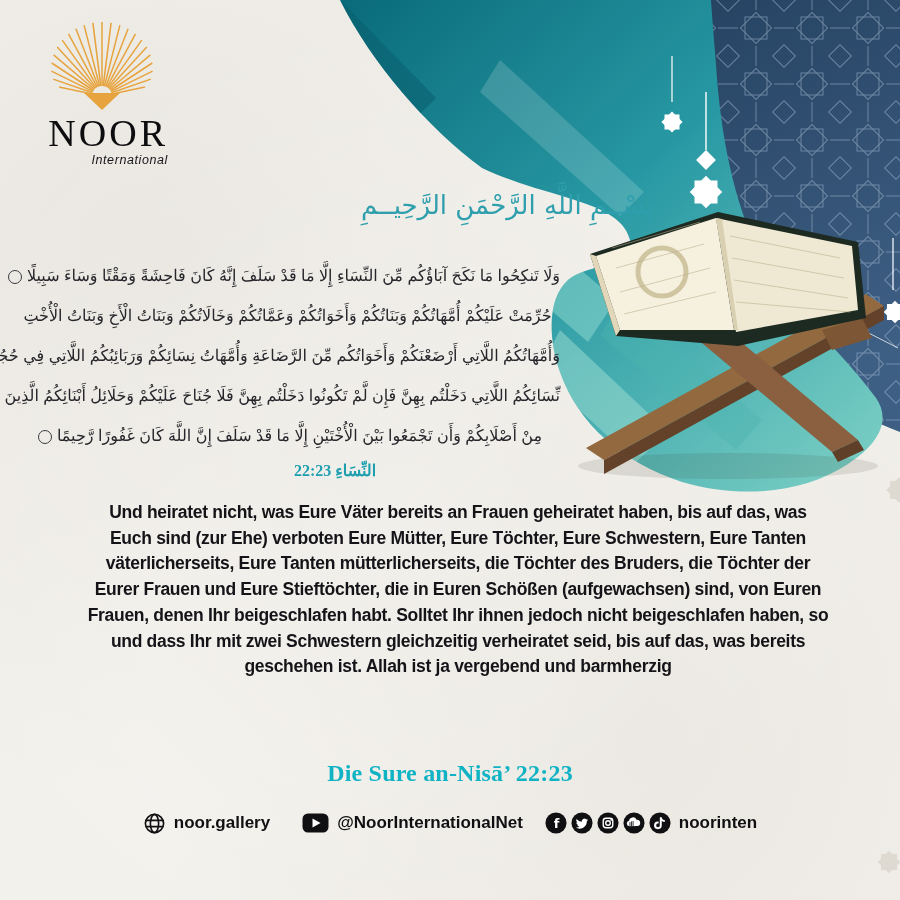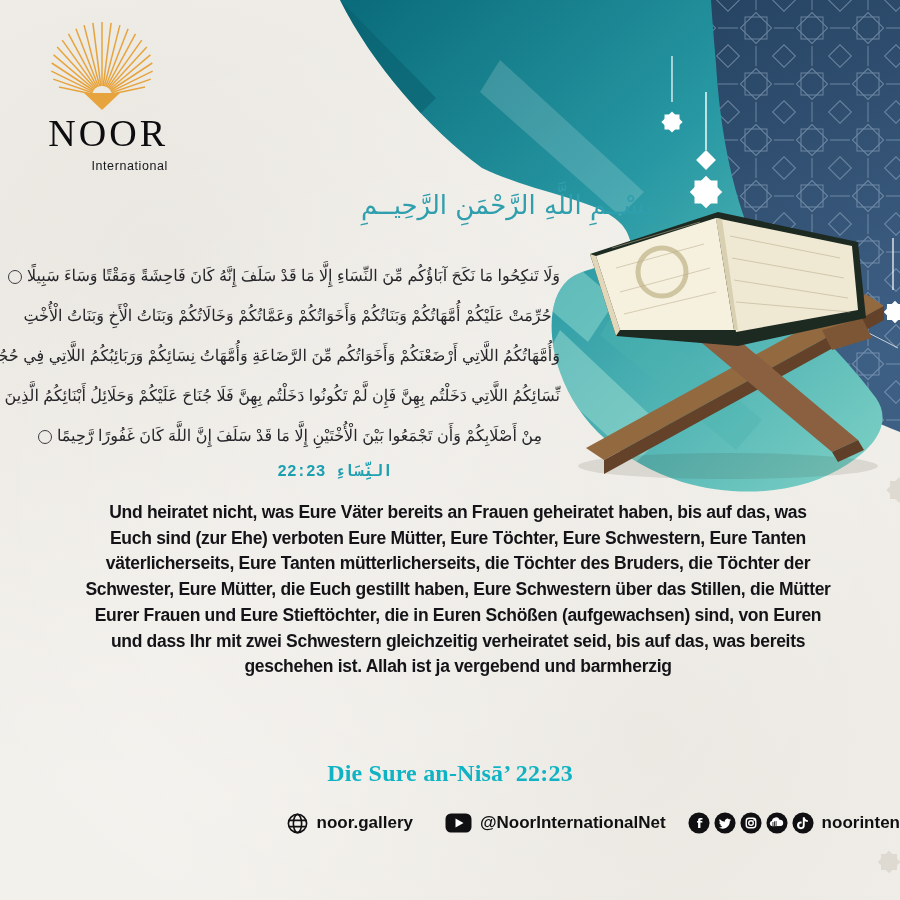--- a/index.html
+++ b/index.html
@@ -10,51 +10,51 @@
       radial-gradient(ellipse at 18% 28%, rgba(208,203,193,0.28), transparent 60%),
       radial-gradient(ellipse at 72% 82%, rgba(214,209,199,0.30), transparent 55%),
       radial-gradient(ellipse at 45% 55%, rgba(255,255,255,0.5), transparent 70%);
     font-family:"Liberation Sans", sans-serif;
   }
   .art{position:absolute;left:0;top:0;}
   
   .logo{position:absolute;left:36px;top:20px;width:132px;text-align:right;}
   .logo svg{display:block;margin:0 auto;}
   .logo-name{font-family:"Liberation Serif", serif;font-size:38px;letter-spacing:3px;color:#0d0d10;line-height:1;margin-top:2px;}
-  .logo-sub{font-size:12.5px;color:#15151a;letter-spacing:.6px;margin-top:7px;}
+  .logo-sub{font-size:12.5px;color:#15151a;letter-spacing:.6px;margin-top:1px;font-style:italic;}
   
   .bismillah{
     position:absolute;left:352px;top:190px;width:310px;text-align:center;direction:rtl;
     font-family:"DejaVu Sans", sans-serif;font-size:26px;color:#2f9fae;white-space:nowrap;
   }
   
   .verse{
     position:absolute;left:15px;top:256px;width:545px;text-align:center;direction:rtl;
     font-family:Liberation Sans, sans-serif;font-size:16px;color:#26262b;line-height:40px;
   }
   .verse .vline{white-space:nowrap;}
   .ayah{display:inline-block;width:12px;height:12px;border:1.6px solid #3b3b42;border-radius:50%;margin:0 5px;vertical-align:middle;}
   .verse-ref{
     position:absolute;left:15px;top:461px;width:640px;text-align:center;direction:rtl;
-    font-family:Liberation Mono, monospace;font-size:16px;font-weight:bold;color:#1d9fb0;
+    font-family:Liberation Serif, serif;font-size:16px;font-weight:bold;color:#1d9fb0;
   }
   
   .translation{
     position:absolute;left:16px;right:0;top:500px;text-align:center;
     font-weight:bold;font-size:17.5px;line-height:25.7px;color:#141418;letter-spacing:-0.3px;
   }
   .translation div{white-space:nowrap;}
   .translation-ref{
     position:absolute;left:0;right:0;top:760px;text-align:center;
     font-family:"Liberation Serif", serif;font-weight:bold;font-size:24px;color:#10b3c4;letter-spacing:.2px;
   }
   
   .footer{
     position:absolute;left:0;right:0;top:805px;height:36px;
-    display:flex;justify-content:flex-end;align-items:center;gap:8px;
+    display:flex;justify-content:center;align-items:center;gap:8px;
     font-weight:bold;font-size:17px;color:#101012;
   }
   .footer .gap{width:16px;}
   .socials{display:flex;align-items:center;gap:4px;margin-left:14px;}
   .footer svg{display:block;}
 </style>
 </head>
 <body>
 
 <div class="canvas">
@@ -208,22 +208,22 @@
     <div class="vline"><span>وَأُمَّهَاتُكُمُ اللَّاتِي أَرْضَعْنَكُمْ وَأَخَوَاتُكُم مِّنَ الرَّضَاعَةِ وَأُمَّهَاتُ نِسَائِكُمْ وَرَبَائِبُكُمُ اللَّاتِي فِي حُجُورِكُم مِّن</span></div>
     <div class="vline"><span>نِّسَائِكُمُ اللَّاتِي دَخَلْتُم بِهِنَّ فَإِن لَّمْ تَكُونُوا دَخَلْتُم بِهِنَّ فَلَا جُنَاحَ عَلَيْكُمْ وَحَلَائِلُ أَبْنَائِكُمُ الَّذِينَ</span></div>
     <div class="vline"><span>مِنْ أَصْلَابِكُمْ وَأَن تَجْمَعُوا بَيْنَ الْأُخْتَيْنِ إِلَّا مَا قَدْ سَلَفَ إِنَّ اللَّهَ كَانَ غَفُورًا رَّحِيمًا</span><span class="ayah"></span></div>
   </div>
   <div class="verse-ref">النِّسَاءِ 22:23</div>
 
   <div class="translation">
     <div>Und heiratet nicht, was Eure Väter bereits an Frauen geheiratet haben, bis auf das, was</div>
     <div>Euch sind (zur Ehe) verboten Eure Mütter, Eure Töchter, Eure Schwestern, Eure Tanten</div>
     <div>väterlicherseits, Eure Tanten mütterlicherseits, die Töchter des Bruders, die Töchter der</div>
-    <div>Schwester, Eure Mütter, die Euch gestillt haben, Eure Schwestern über das Stillen, die Mütter</div>
     <div>Eurer Frauen und Eure Stieftöchter, die in Euren Schößen (aufgewachsen) sind, von Euren</div>
+    <div>Frauen, denen Ihr beigeschlafen habt. Solltet Ihr ihnen jedoch nicht beigeschlafen haben, so</div>
     <div>und dass Ihr mit zwei Schwestern gleichzeitig verheiratet seid, bis auf das, was bereits</div>
     <div>geschehen ist. Allah ist ja vergebend und barmherzig</div>
   </div>
   <div class="translation-ref">Die Sure an-Nisā’ 22:23</div>
 
   <div class="footer">
     <svg width="23" height="23" viewBox="0 0 24 24">
       <g fill="none" stroke="#101012" stroke-width="1.7">
         <circle cx="12" cy="12" r="9.5"></circle>
         <ellipse cx="12" cy="12" rx="4.3" ry="9.5"></ellipse>

